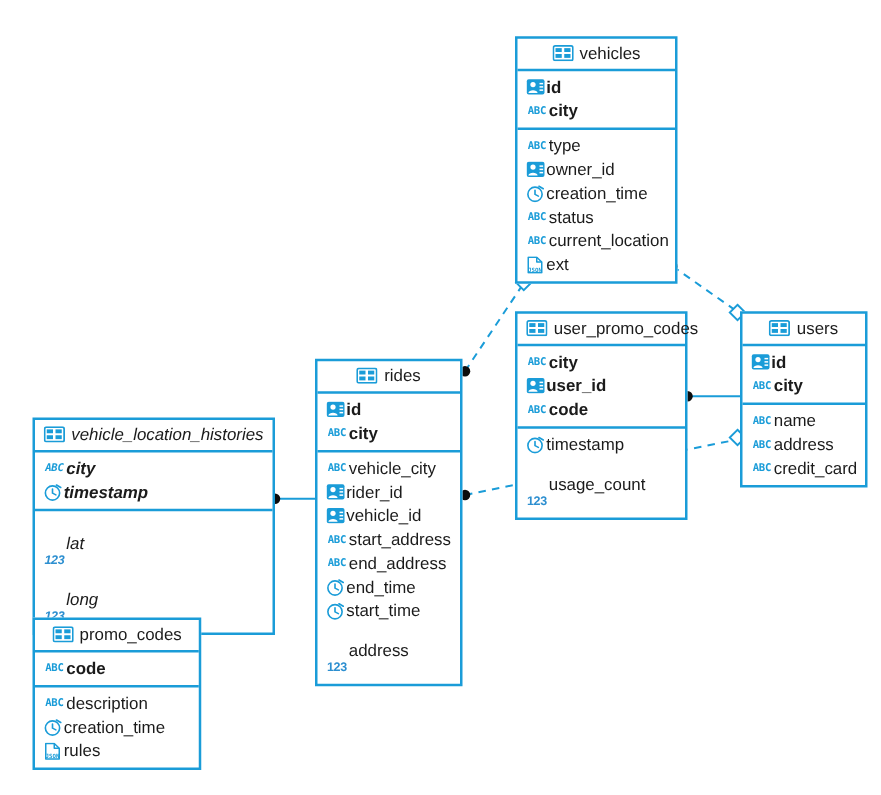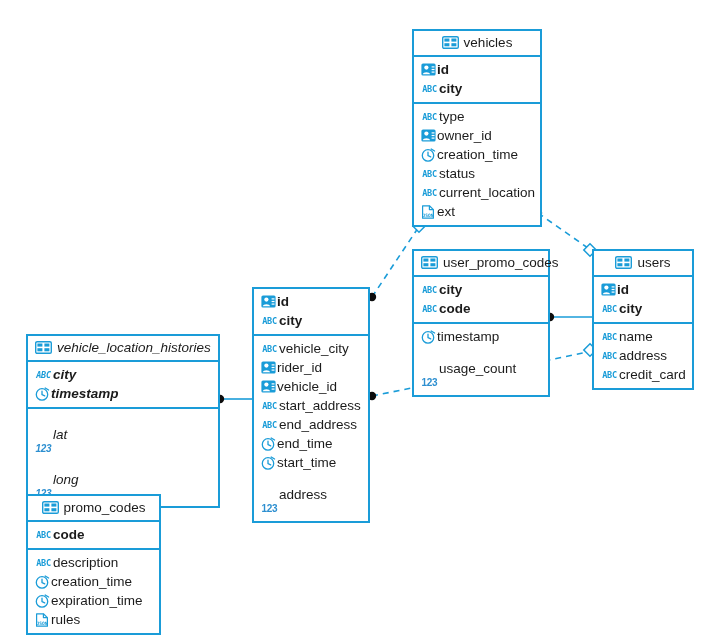--- a/index.html
+++ b/index.html
@@ -189,20 +189,33 @@
         <span>user_promo_codes</span>
       </div>
       <div class="section">
         <div class="col-row pk">
           <span class="ic ic-abc">
             <span class="abc-txt">ABC</span>
           </span>
           <span>city</span>
         </div>
         <div class="col-row pk">
+          <span class="ic ic-key">
+            <svg width="15" height="13" viewBox="0 0 15 13">
+              <rect x="0.4" y="0.4" width="14.2" height="12.2" rx="1.6" fill="#1a9cd8"></rect>
+              <circle cx="5.4" cy="4.6" r="2.1" fill="#ffffff"></circle>
+              <path d="M1.7 11.3 C2.1 8.4 8.7 8.4 9.1 11.3 Z" fill="#ffffff"></path>
+              <rect x="10.6" y="3.3" width="2.9" height="1.2" fill="#ffffff"></rect>
+              <rect x="10.6" y="5.9" width="2.9" height="1.2" fill="#ffffff"></rect>
+              <rect x="10.6" y="8.5" width="2.9" height="1.2" fill="#ffffff"></rect>
+            </svg>
+          </span>
+          <span>user_id</span>
+        </div>
+        <div class="col-row pk">
           <span class="ic ic-abc">
             <span class="abc-txt">ABC</span>
           </span>
           <span>code</span>
         </div>
       </div>
       <div class="section">
         <div class="col-row">
           <span class="ic ic-clock">
             <svg width="15" height="14" viewBox="0 0 15 14">
@@ -270,20 +283,32 @@
         </div>
         <div class="col-row">
           <span class="ic ic-abc">
             <span class="abc-txt">ABC</span>
           </span>
           <span>credit_card</span>
         </div>
       </div>
     </div>
     <div class="table-node" style="left: 252px; top: 287px; width: 118px;">
+      <div class="tbl-header center">
+        <span class="ic ic-grid">
+          <svg width="17" height="13" viewBox="0 0 17 13">
+            <rect x="0.7" y="0.7" width="15.6" height="11.6" rx="1.4" fill="none" stroke="#1a9cd8" stroke-width="1.4"></rect>
+            <rect x="2.4" y="2.5" width="5" height="3.1" fill="#1a9cd8"></rect>
+            <rect x="9.4" y="2.5" width="5" height="3.1" fill="#1a9cd8"></rect>
+            <rect x="2.4" y="7.2" width="5" height="3.1" fill="#1a9cd8"></rect>
+            <rect x="9.4" y="7.2" width="5" height="3.1" fill="#1a9cd8"></rect>
+          </svg>
+        </span>
+        <span>rides</span>
+      </div>
       <div class="section">
         <div class="col-row pk">
           <span class="ic ic-key">
             <svg width="15" height="13" viewBox="0 0 15 13">
               <rect x="0.4" y="0.4" width="14.2" height="12.2" rx="1.6" fill="#1a9cd8"></rect>
               <circle cx="5.4" cy="4.6" r="2.1" fill="#ffffff"></circle>
               <path d="M1.7 11.3 C2.1 8.4 8.7 8.4 9.1 11.3 Z" fill="#ffffff"></path>
               <rect x="10.6" y="3.3" width="2.9" height="1.2" fill="#ffffff"></rect>
               <rect x="10.6" y="5.9" width="2.9" height="1.2" fill="#ffffff"></rect>
               <rect x="10.6" y="8.5" width="2.9" height="1.2" fill="#ffffff"></rect>
@@ -447,30 +472,20 @@
         </div>
         <div class="col-row">
           <span class="ic ic-clock">
             <svg width="15" height="14" viewBox="0 0 15 14">
               <circle cx="7" cy="7.4" r="5.7" fill="#ffffff" stroke="#1a9cd8" stroke-width="1.3"></circle>
               <path d="M7 4.2 L7 7.5 L9.7 8.9" fill="none" stroke="#1a9cd8" stroke-width="1.3" stroke-linecap="round"></path>
               <path d="M10.2 1.0 L13.6 3.0" fill="none" stroke="#1a9cd8" stroke-width="1.3" stroke-linecap="round"></path>
             </svg>
           </span>
           <span>creation_time</span>
-        </div>
-        <div class="col-row">
-          <span class="ic ic-clock">
-            <svg width="15" height="14" viewBox="0 0 15 14">
-              <circle cx="7" cy="7.4" r="5.7" fill="#ffffff" stroke="#1a9cd8" stroke-width="1.3"></circle>
-              <path d="M7 4.2 L7 7.5 L9.7 8.9" fill="none" stroke="#1a9cd8" stroke-width="1.3" stroke-linecap="round"></path>
-              <path d="M10.2 1.0 L13.6 3.0" fill="none" stroke="#1a9cd8" stroke-width="1.3" stroke-linecap="round"></path>
-            </svg>
-          </span>
-          <span>expiration_time</span>
         </div>
         <div class="col-row">
           <span class="ic ic-json">
             <svg width="15" height="14" viewBox="0 0 15 14">
               <path d="M1.6 .8 H8.4 L12.4 4.6 V13.2 H1.6 Z" fill="#ffffff" stroke="#1a9cd8" stroke-width="1.2" stroke-linejoin="round"></path>
               <path d="M8.4 .8 V4.6 H12.4" fill="none" stroke="#1a9cd8" stroke-width="1.2" stroke-linejoin="round"></path>
               <text x="7" y="12.3" fill="#1a9cd8" font-size="4.6" font-family="DejaVu Sans Mono, monospace" font-weight="bold" text-anchor="middle">JSON</text>
             </svg>
           </span>
           <span>rules</span>

